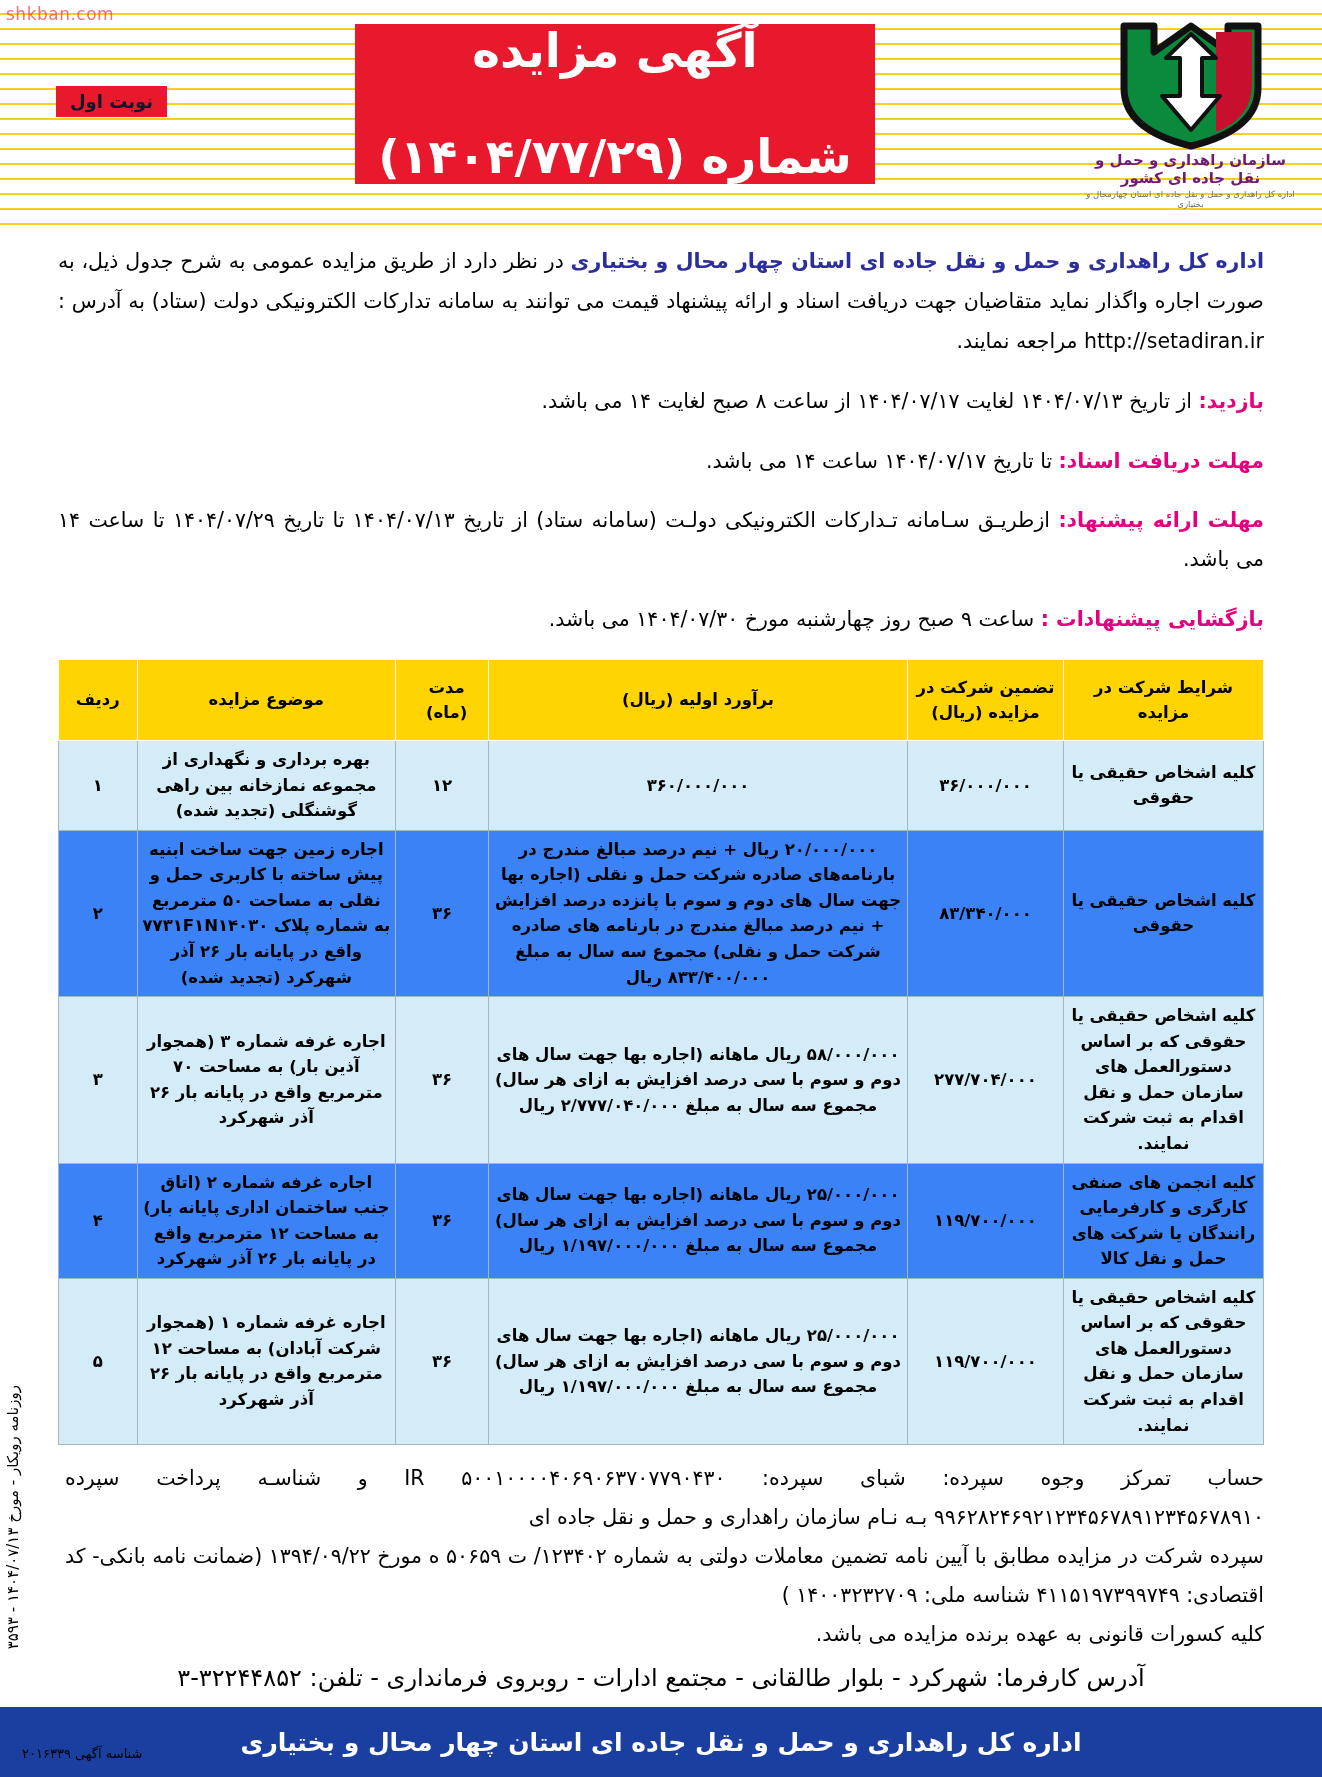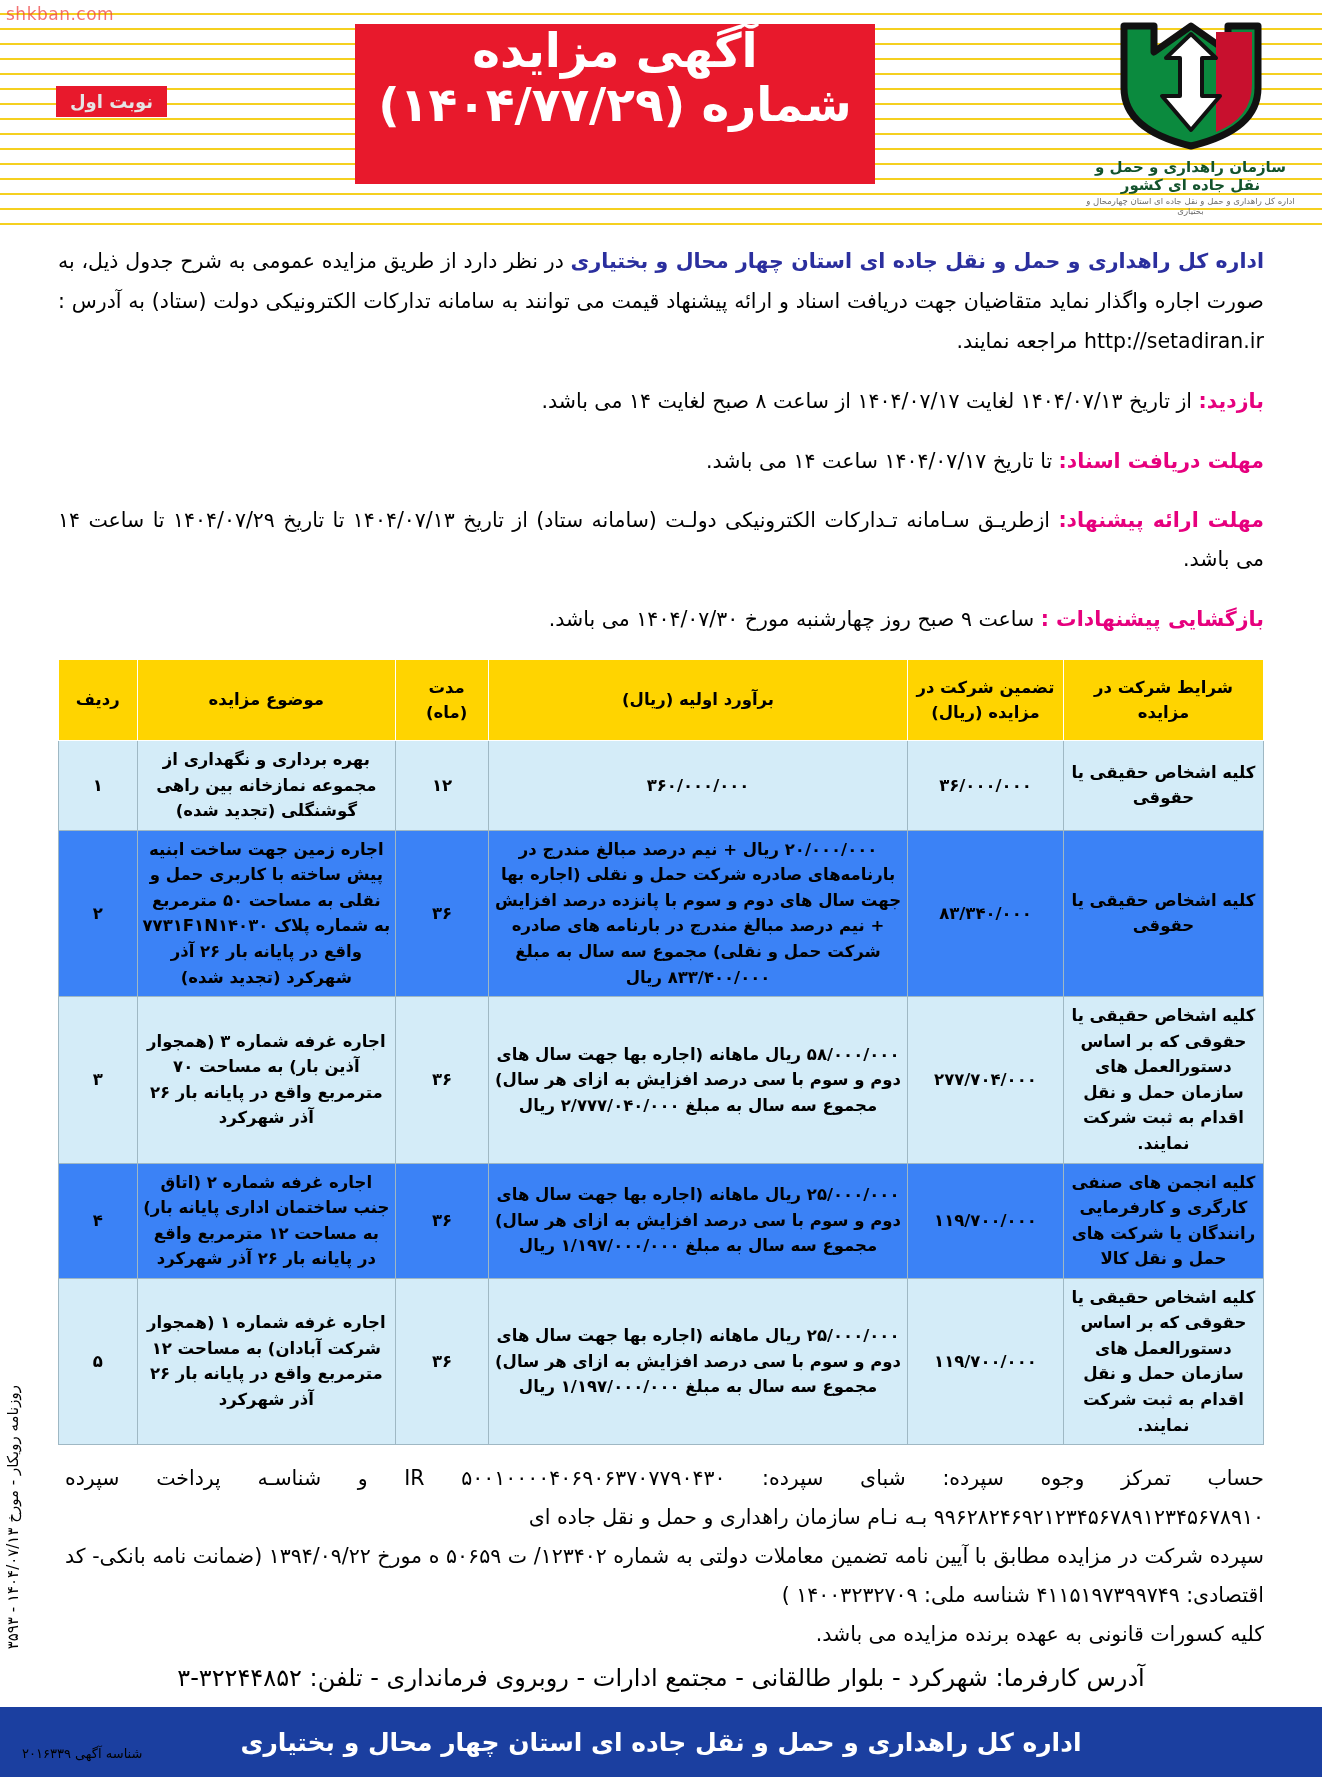--- a/index.html
+++ b/index.html
@@ -28,40 +28,40 @@
     font-family:"DejaVu Sans",sans-serif;letter-spacing:.5px;
     z-index:3;
   }
   
   .title-banner{
     position:absolute;right:447px;top:24px;
     width:520px;height:160px;
     background:#e8192c;
     z-index:2;
     display:flex;flex-direction:column;
-    align-items:center;justify-content:flex-start;
+    align-items:center;justify-content:space-between;
     color:#ffffff;
     box-shadow:0 0 0 0 #000;
   }
   .title-banner .l1{font-size:47px;font-weight:bold;line-height:1.15;}
   .title-banner .l2{font-size:47px;font-weight:bold;line-height:1.15;}
   
   .nobat-tag{
     position:absolute;left:56px;top:86px;
-    background:#e8192c;color:#e5e5e5;
+    background:#e8192c;color:#0f172a;
     font-size:18px;font-weight:bold;
     padding:5px 14px;
     z-index:3;
   }
   
   .logo-wrap{
     position:absolute;right:24px;top:18px;width:215px;height:195px;z-index:3;
     text-align:center;
   }
-  .logo-sub1{font-size:15px;color:#14532d;font-weight:bold;margin-top:8px;}
+  .logo-sub1{font-size:15px;color:#701a75;font-weight:bold;margin-top:1px;}
   .logo-sub2{font-size:8.5px;color:#6d6d6d;margin-top:2px;}
   
   .content{
     position:absolute;left:0;top:232px;width:1322px;
     padding:0 58px;box-sizing:border-box;z-index:4;
   }
   .intro{
     font-size:20.5px;line-height:1.95;color:#000;
     text-align:justify;text-justify:inter-word;
     margin-top:10px;

